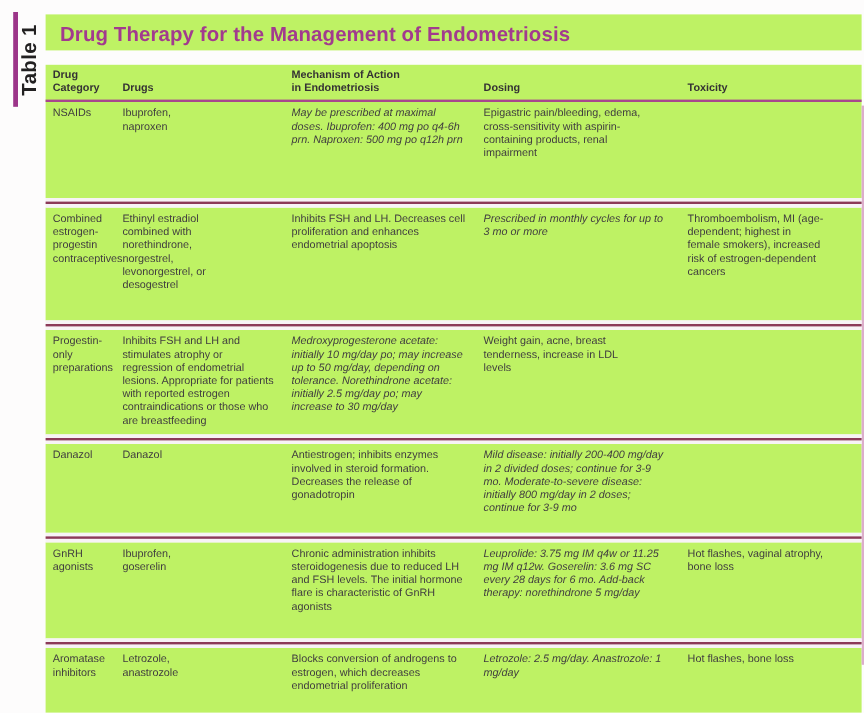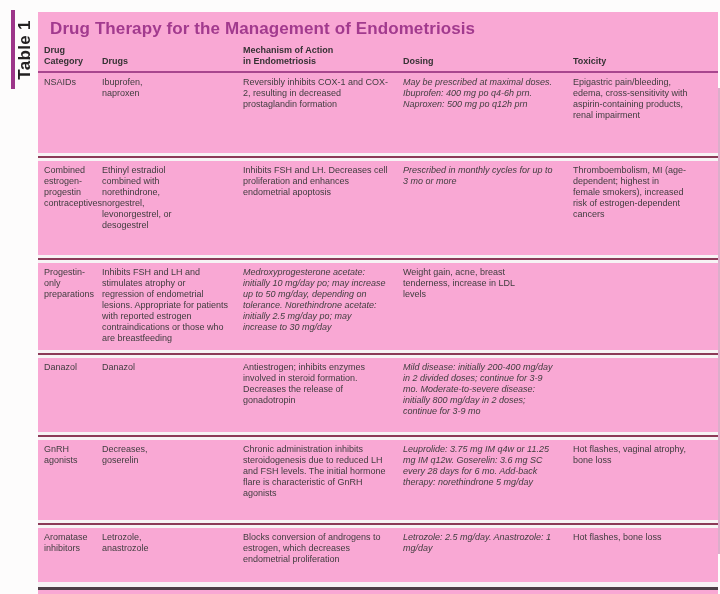--- a/index.html
+++ b/index.html
@@ -10,27 +10,27 @@
   
   .gutter-bar{position:absolute;left:11px;top:10px;width:4px;height:79px;background:#9c3589;}
   .gutter-label{position:absolute;left:13px;top:10px;width:24px;height:79px;}
   .gutter-label span{
     position:absolute;left:50%;top:50%;
     transform:translate(-50%,-50%) rotate(-90deg);
     white-space:nowrap;font-weight:bold;font-size:17px;color:#222021;letter-spacing:.3px;
   }
   
   .table-wrap{position:absolute;left:38px;top:12px;width:680px;}
-  .band{background:#f9a8d4;}
+  .band{background:#bef264;}
   .title-row{padding:7px 10px 3px 12px;}
   .title-row h1{
     margin:0;font-size:17px;line-height:20px;font-weight:bold;color:#a23a8e;letter-spacing:.1px;
   }
   .grid{display:grid;grid-template-columns:58px 141px 160px 170px 151px;}
-  .hdr{align-items:end;padding:3px 0 5px 0;border-bottom:2px solid #a8468e;}
+  .hdr{align-items:end;padding:3px 0 5px 0;border-bottom:2px solid #a8468e;margin-top:12px;}
   .hdr .hcell{padding-left:6px;font-size:9px;line-height:10.5px;font-weight:bold;color:#353234;}
   .hdr .hcell.mech .inner{display:inline-block;max-width:92px;}
   .row{padding:4px 0 6px 0;}
   .row .cell{padding:0 8px 0 6px;font-size:9px;line-height:11px;color:#403d3f;}
   .cell.drugs{padding-right:60px;}
   .cell.dosing{padding-right:10px;font-style:italic;}
   .cell.tox{padding-right:30px;}
   .sep{height:8px;background:#f7f3f5;position:relative;}
   .sep::after{content:"";position:absolute;left:0;right:0;top:3px;height:2px;background:#8c3a58;}
   .pre-footer{height:5px;background:#f7f3f5;}
@@ -60,21 +60,20 @@
     <div class="hcell">Drug Category</div>
     <div class="hcell">Drugs</div>
     <div class="hcell mech"><span class="inner">Mechanism of Action in Endometriosis</span></div>
     <div class="hcell">Dosing</div>
     <div class="hcell">Toxicity</div>
   </div>
 
   <div class="band grid row" style="min-height:70px">
     <div class="cell cat">NSAIDs</div>
     <div class="cell drugs">Ibuprofen, naproxen</div>
-    <div class="cell mech">Reversibly inhibits COX-1 and COX-2, resulting in decreased prostaglandin formation</div>
     <div class="cell dosing">May be prescribed at maximal doses. Ibuprofen: 400 mg po q4-6h prn. Naproxen: 500 mg po q12h prn</div>
     <div class="cell tox">Epigastric pain/bleeding, edema, cross-sensitivity with aspirin-containing products, renal impairment</div>
   </div>
   <div class="sep"></div>
 
   <div class="band grid row" style="min-height:84px">
     <div class="cell cat">Combined estrogen-progestin contraceptives</div>
     <div class="cell drugs">Ethinyl estradiol combined with norethindrone, norgestrel, levonorgestrel, or desogestrel</div>
     <div class="cell mech">Inhibits FSH and LH. Decreases cell proliferation and enhances endometrial apoptosis</div>
     <div class="cell dosing">Prescribed in monthly cycles for up to 3 mo or more</div>
@@ -93,21 +92,21 @@
   <div class="band grid row" style="min-height:64px">
     <div class="cell cat">Danazol</div>
     <div class="cell drugs">Danazol</div>
     <div class="cell mech">Antiestrogen; inhibits enzymes involved in steroid formation. Decreases the release of gonadotropin</div>
     <div class="cell dosing">Mild disease: initially 200-400 mg/day in 2 divided doses; continue for 3-9 mo. Moderate-to-severe disease: initially 800 mg/day in 2 doses; continue for 3-9 mo</div>
   </div>
   <div class="sep"></div>
 
   <div class="band grid row" style="min-height:70px">
     <div class="cell cat">GnRH agonists</div>
-    <div class="cell drugs">Decreases, goserelin</div>
+    <div class="cell drugs">Ibuprofen, goserelin</div>
     <div class="cell mech">Chronic administration inhibits steroidogenesis due to reduced LH and FSH levels. The initial hormone flare is characteristic of GnRH agonists</div>
     <div class="cell dosing">Leuprolide: 3.75 mg IM q4w or 11.25 mg IM q12w. Goserelin: 3.6 mg SC every 28 days for 6 mo. Add-back therapy: norethindrone 5 mg/day</div>
     <div class="cell tox">Hot flashes, vaginal atrophy, bone loss</div>
   </div>
   <div class="sep"></div>
 
   <div class="band grid row" style="min-height:44px">
     <div class="cell cat">Aromatase inhibitors</div>
     <div class="cell drugs">Letrozole, anastrozole</div>
     <div class="cell mech">Blocks conversion of androgens to estrogen, which decreases endometrial proliferation</div>

